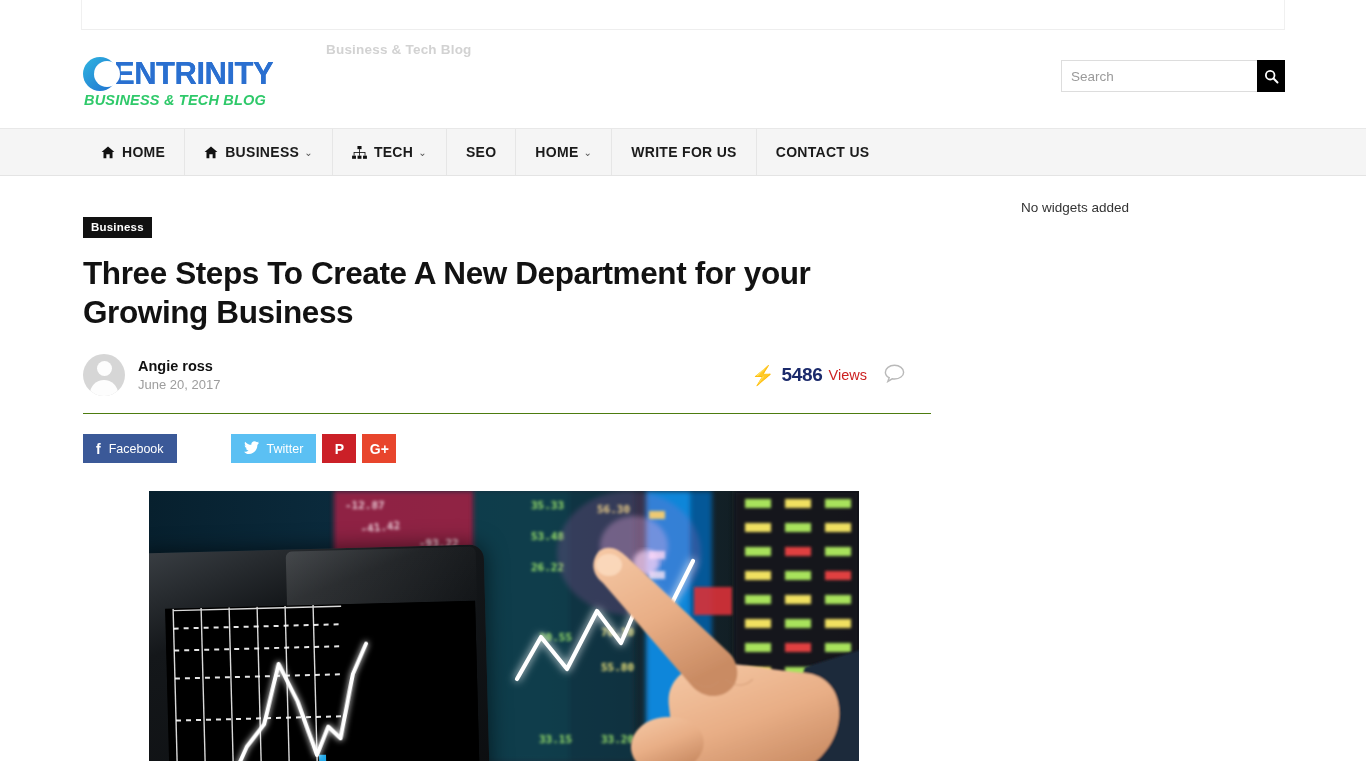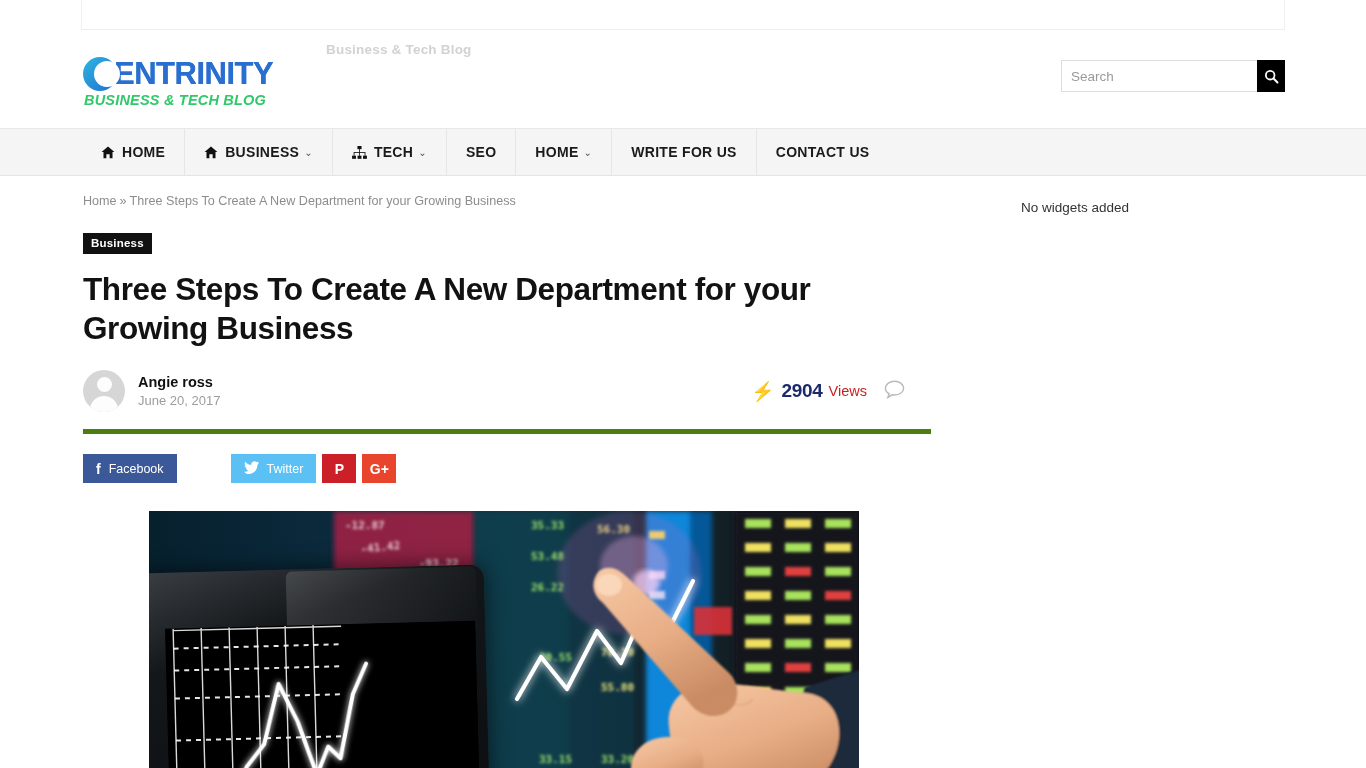--- a/index.html
+++ b/index.html
@@ -196,21 +196,21 @@
     letter-spacing: -0.4px;
     max-width: 790px;
   }
 
   
   .meta-row {
     display: flex;
     align-items: center;
     margin-top: 22px;
     padding-bottom: 17px;
-    border-bottom: 5px solid #4d7c0f;
+    border-bottom: 1px solid #4d7c0f;
     width: 848px;
   }
   .avatar {
     width: 42px; height: 42px;
     border-radius: 50%;
     background: #d6d6d6;
     position: relative;
     overflow: hidden;
     flex: none;
   }
@@ -379,38 +379,35 @@
       <span>CONTACT US</span>
     </div>
 
   </div>
 </div>
 
 <div class="page">
 
   <div class="content">
 
-    <div class="breadcrumb">
-      <a href="#">Home</a><span class="bc-sep">»</span><span>Three Steps To Create A New Department for your Growing Business</span>
-    </div>
 
     <div class="cat-badge">Business</div>
 
     <h1 class="post-title">Three Steps To Create A New Department for your Growing Business</h1>
 
     <div class="meta-row">
       <div class="avatar"></div>
       <div class="author-block">
         <div class="author-name">Angie ross</div>
         <div class="post-date">June 20, 2017</div>
       </div>
       <div class="meta-right">
         <div class="views-block">
           <span class="bolt">⚡</span>
-          <span class="views-num">2904</span>
+          <span class="views-num">5486</span>
           <span class="views-label">Views</span>
         </div>
         <span class="comment-icon">
           <svg width="21" height="19" viewBox="0 0 22 20">
             <path d="M11 1.4 C5.6 1.4 1.4 4.6 1.4 8.6 C1.4 11 3 13.1 5.4 14.4 L4 18.4 L8.6 15.6 C9.4 15.7 10.2 15.8 11 15.8 C16.4 15.8 20.6 12.6 20.6 8.6 C20.6 4.6 16.4 1.4 11 1.4 Z" fill="none" stroke="#b9b9b9" stroke-width="1.5"></path>
           </svg>
         </span>
       </div>
     </div>
 

